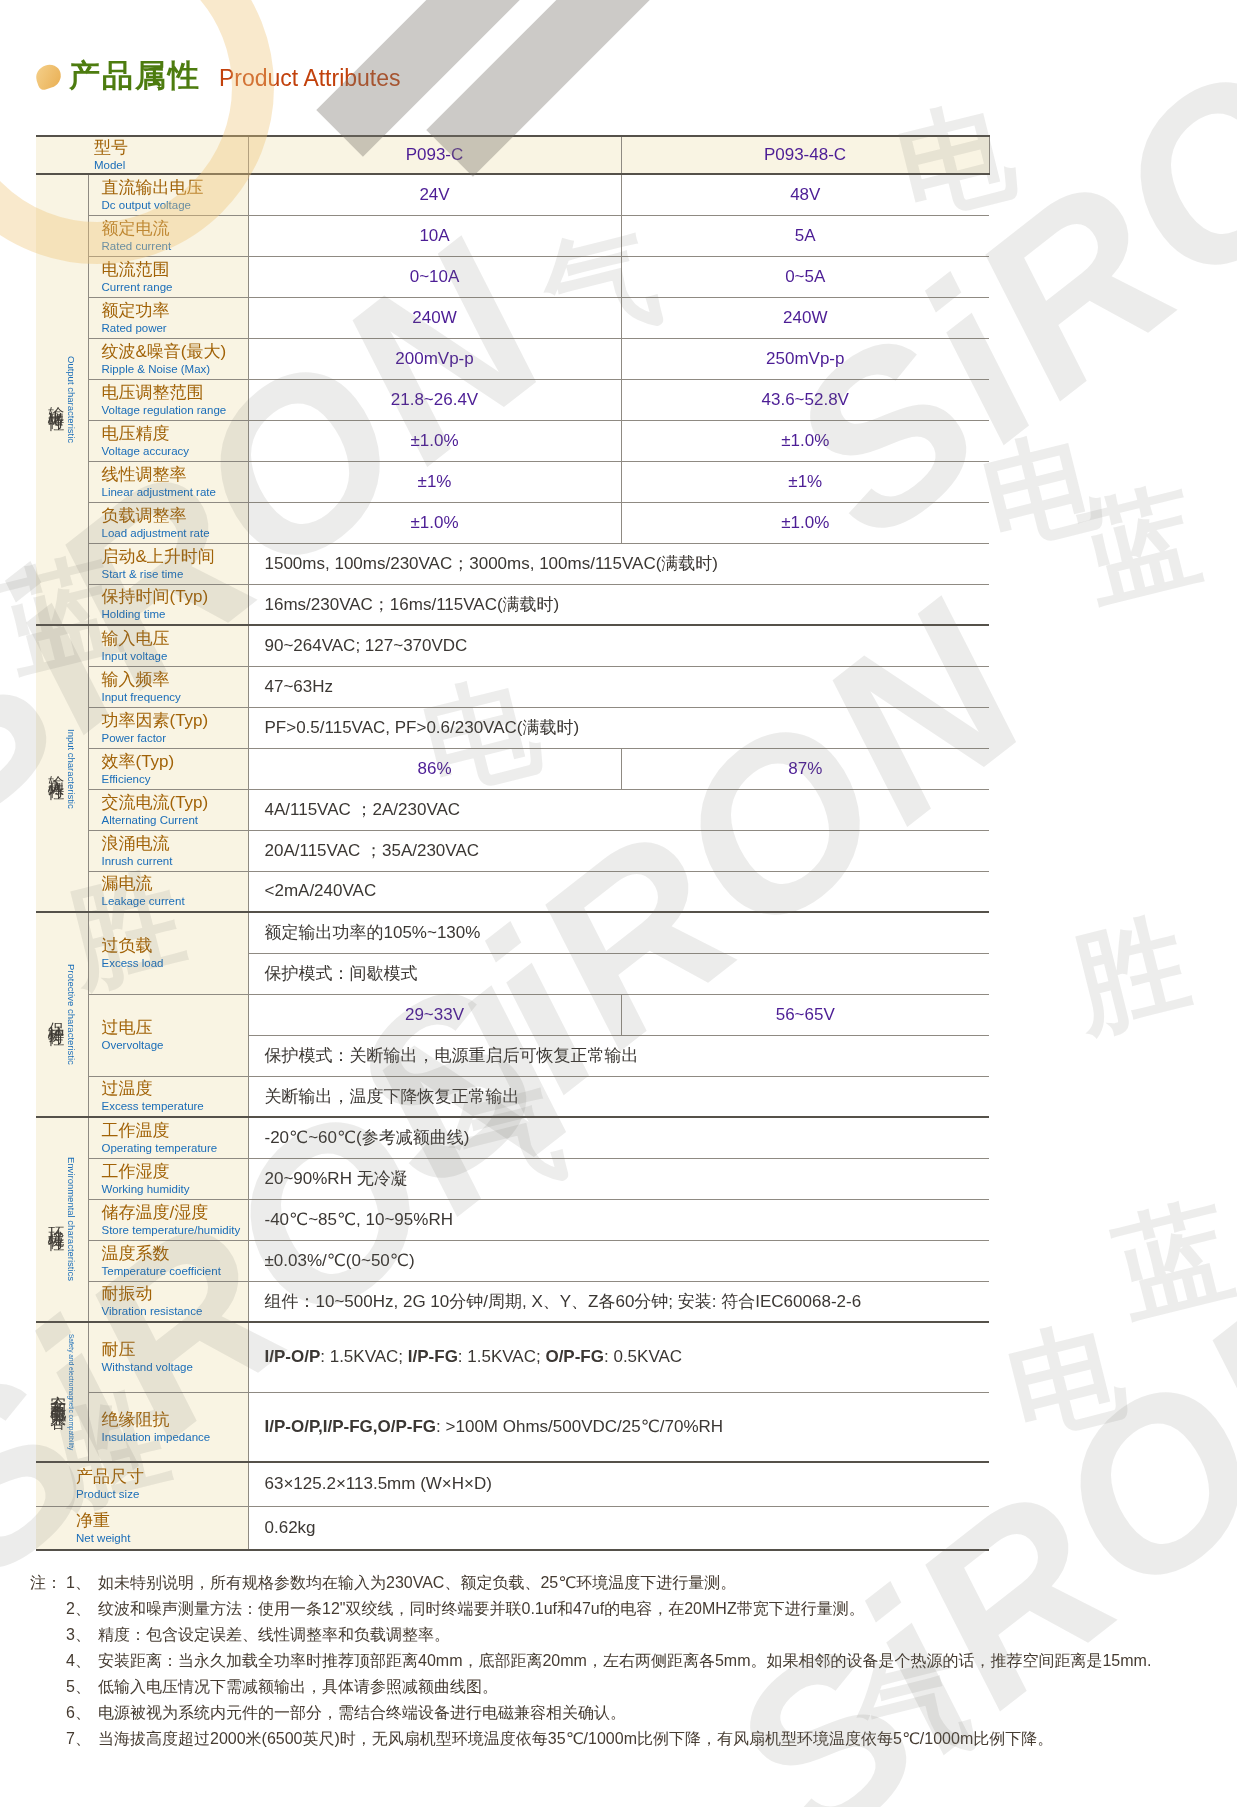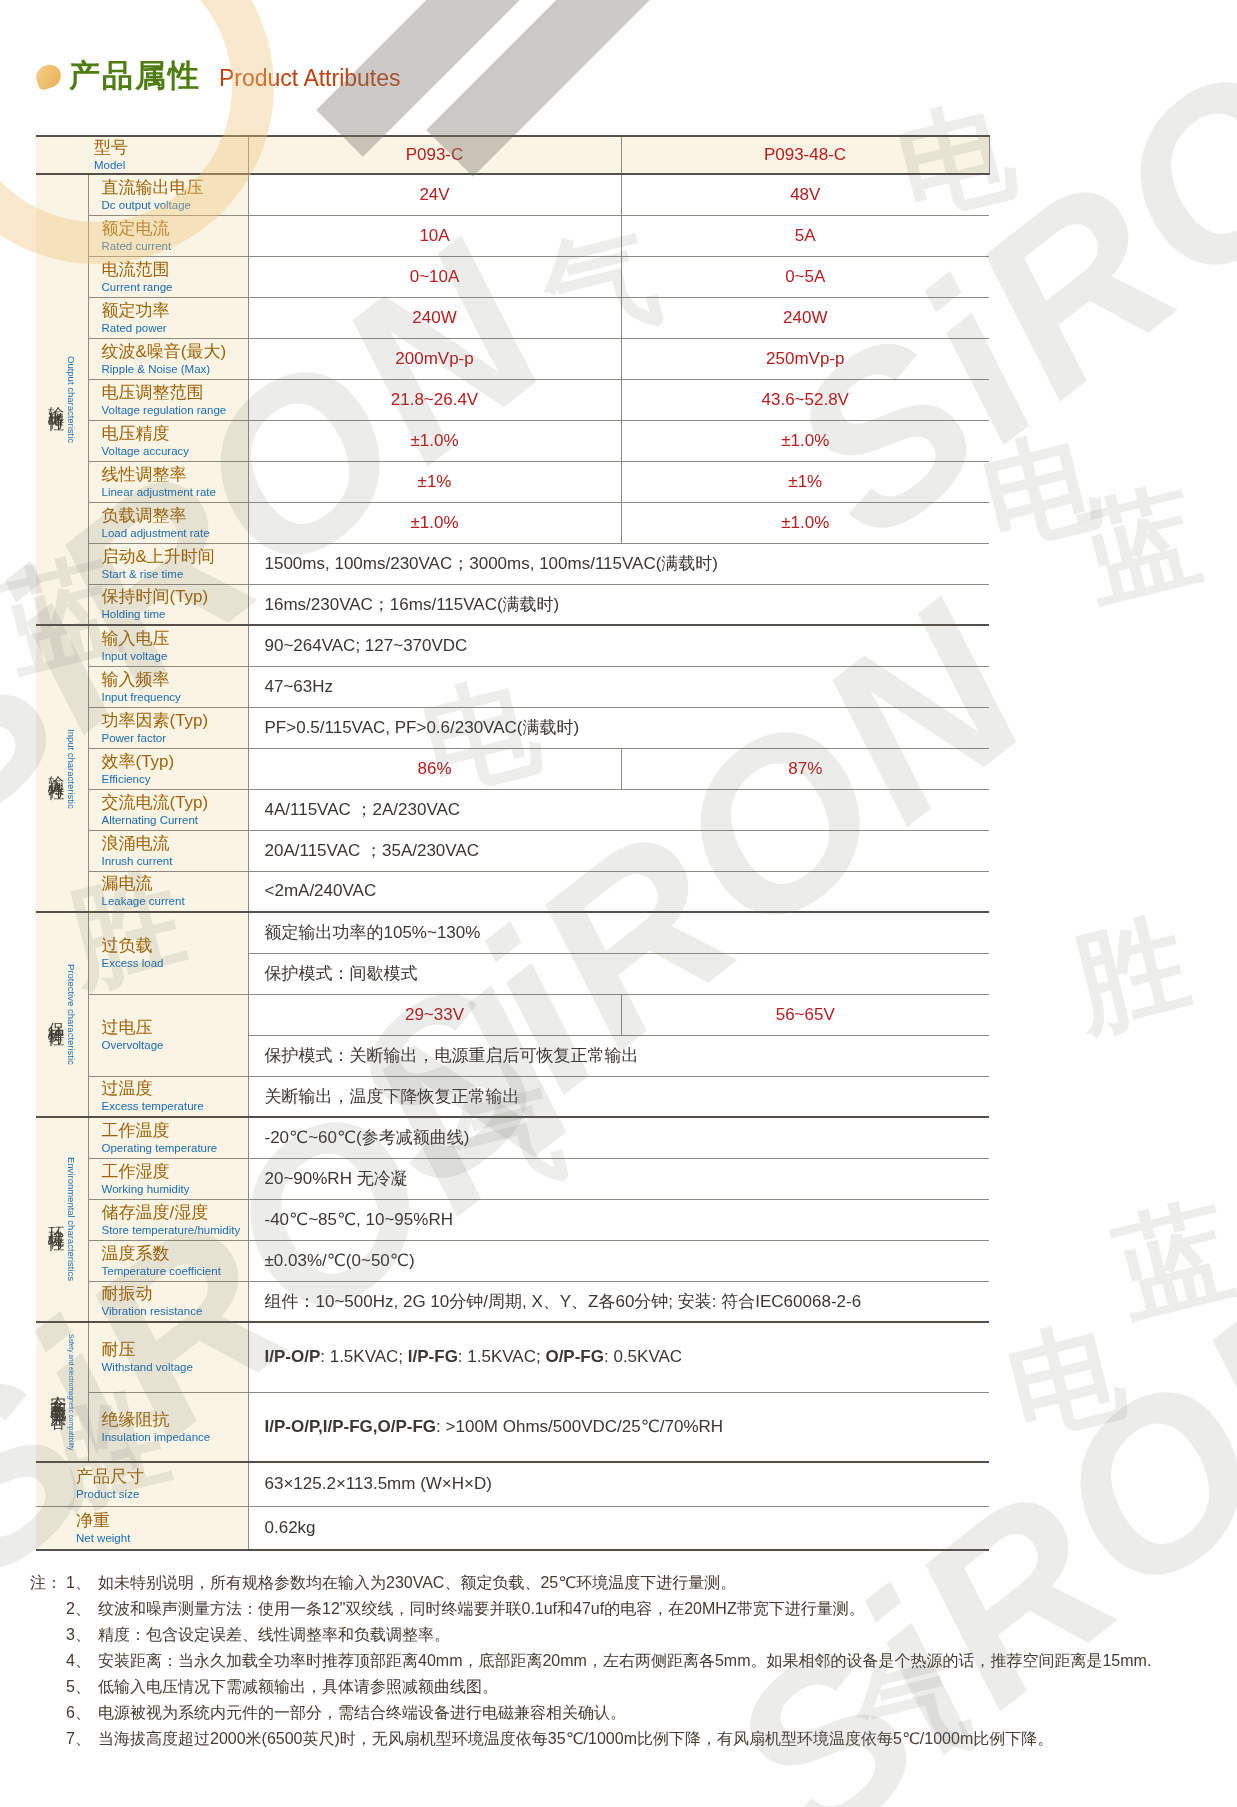--- a/index.html
+++ b/index.html
@@ -33,21 +33,21 @@
   .cat-zh{writing-mode:vertical-rl;text-orientation:upright;display:inline-block;
           font-size:16px;color:#3f3b35;letter-spacing:3px;vertical-align:middle;}
   .cat-en{writing-mode:vertical-rl;text-orientation:mixed;display:inline-block;
           font-size:9.5px;color:#1a6db8;vertical-align:middle;margin-right:1px;letter-spacing:0;}
   .cat-en-sm{font-size:6.5px;}
   
   td.lab{background:#f9f4e3;border-right:1px solid #8f8a82;padding-left:13px;}
   td.lab .lz{display:block;font-size:17px;color:#a16207;line-height:19px;}
   td.lab .le{display:block;font-size:11.5px;color:#1a6db8;line-height:14px;margin-top:1px;}
   
-  td.val{text-align:center;font-size:17px;color:#b91c1c;background:#ffffff;}
+  td.val{text-align:center;font-size:17px;color:#4c1d95;background:#ffffff;}
   td.v1{border-right:1px solid #8f8a82;}
   td.valspan{text-align:left;padding-left:16px;font-size:17px;color:#3b3733;background:#ffffff;}
   td.beige{background:#f9f4e3;}
   td.beige:last-child{border-right:1px solid #8f8a82;}
   td b{font-weight:bold;}
   
   .notes{position:absolute;left:30px;top:1570px;width:1190px;z-index:2;
          font-size:16px;color:#453b31;line-height:26px;}
   .note-line{display:flex;}
   .np{flex:0 0 36px;}

